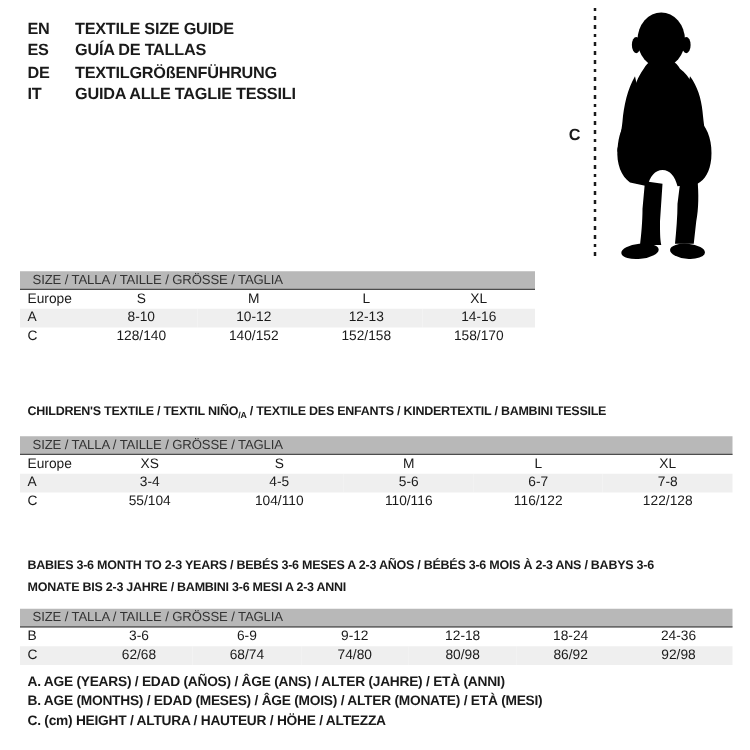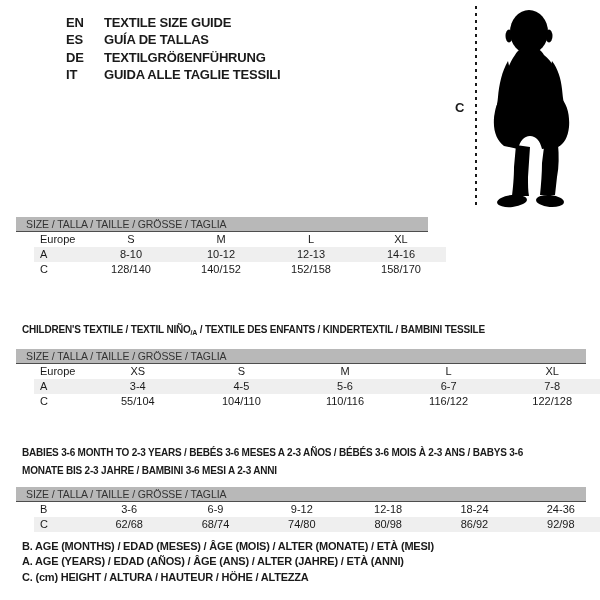--- a/index.html
+++ b/index.html
@@ -7,42 +7,42 @@
     --bar-text:#333333; --alt-row:#efefef; --silhouette:#000000;
   }
   *{margin:0;padding:0;box-sizing:border-box;}
   html,body{width:600px;height:600px;background:#ffffff;}
   body{font-family:"Liberation Sans", sans-serif;color:var(--text);}
   .canvas{position:relative;width:600px;height:600px;overflow:hidden;background:#fff;}
 
   
   .langs{position:absolute;top:14px;left:22px;font-weight:700;font-size:13px;
          letter-spacing:-0.2px;}
-  .lang-row{display:flex;height:17.4px;line-height:17.4px;margin-left:44px;}
+  .lang-row{display:flex;height:17.4px;line-height:17.4px;}
   .lang-code{width:38px;flex:0 0 38px;}
 
   
   .dash-line{position:absolute;left:475px;top:6px;width:2px;height:201px;
     background-image:repeating-linear-gradient(to bottom,var(--text) 0 3px,transparent 3px 7px);}
   .c-label{position:absolute;left:455px;top:100px;font-weight:700;font-size:13px;}
   .baby-svg{position:absolute;left:482px;top:5px;width:112px;height:205px;}
 
   
   .section{position:absolute;left:16px;}
   .s1{top:217px;width:412px;}
   .s2{top:321px;width:570px;}
   .s3{top:444px;width:570px;}
   .heading{font-weight:700;font-size:10px;line-height:18px;letter-spacing:-0.2px;
            margin-bottom:7px;padding-left:6px;white-space:nowrap;}
   .s3 .heading{white-space:normal;width:520px;}
   .heading .sub{font-size:7px;vertical-align:-2px;}
   .size-bar{background:var(--bar-bg);border-bottom:1px solid var(--bar-border);
             color:var(--bar-text);font-size:10.5px;height:15px;line-height:14px;
             padding-left:10px;letter-spacing:-0.1px;}
-  table{width:100%;border-collapse:collapse;table-layout:fixed;margin-left:18px;}
+  table{width:100%;border-collapse:collapse;table-layout:fixed;}
   td{font-size:11px;height:15px;line-height:15px;text-align:center;padding:0;
      white-space:nowrap;overflow:visible;}
   td:first-child{width:52px;text-align:left;padding-left:6px;}
   tr.alt{background:var(--alt-row);}
 
   
   .footnotes{position:absolute;left:22px;top:539px;font-weight:700;font-size:11px;
              letter-spacing:-0.2px;}
   .footnote{height:15.4px;line-height:15.4px;white-space:nowrap;}
 </style>
@@ -171,18 +171,18 @@
             <td>74/80</td>
             <td>80/98</td>
             <td>86/92</td>
             <td>92/98</td>
           </tr>
         </tbody>
     </table>
   </div>
 
   <div class="footnotes">
+    <div class="footnote">A. AGE (YEARS) / EDAD (AÑOS) / ÂGE (ANS) / ALTER (JAHRE) / ETÀ (ANNI)</div>
     <div class="footnote">B. AGE (MONTHS) / EDAD (MESES) / ÂGE (MOIS) / ALTER (MONATE) / ETÀ (MESI)</div>
-    <div class="footnote">A. AGE (YEARS) / EDAD (AÑOS) / ÂGE (ANS) / ALTER (JAHRE) / ETÀ (ANNI)</div>
     <div class="footnote">C. (cm) HEIGHT / ALTURA / HAUTEUR / HÖHE / ALTEZZA</div>
   </div>
 
 </div>
 
 </body></html>

